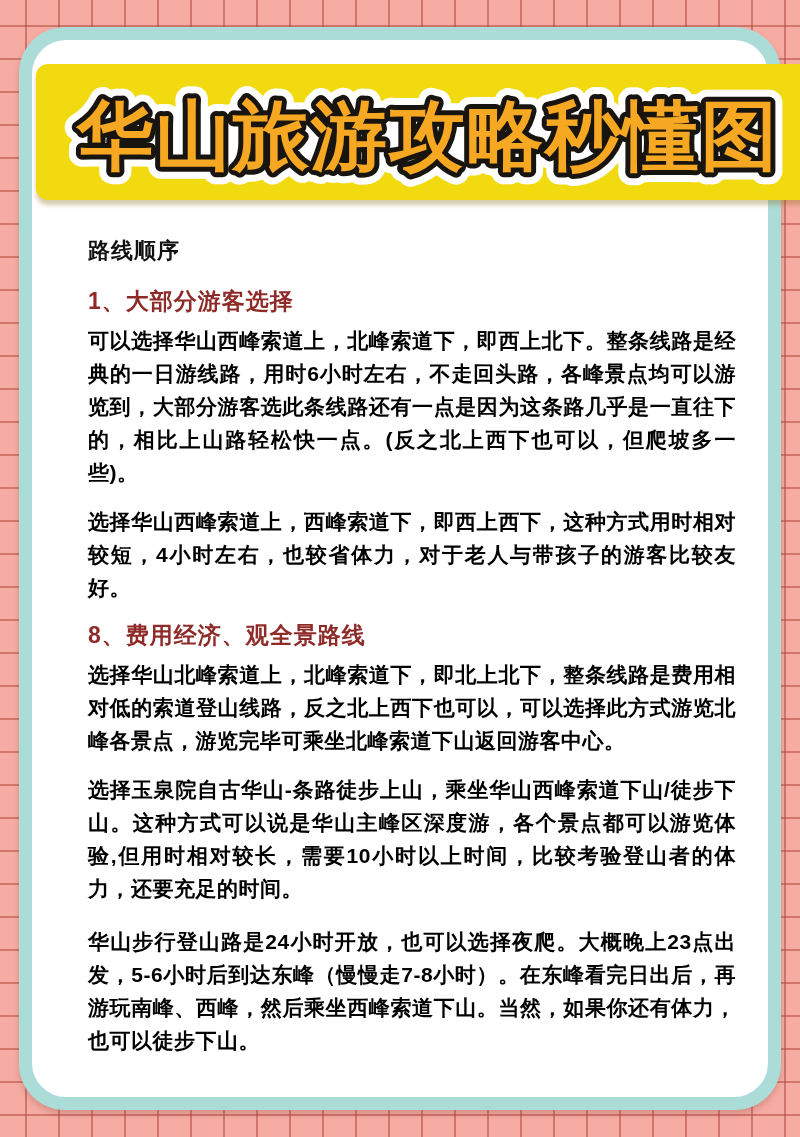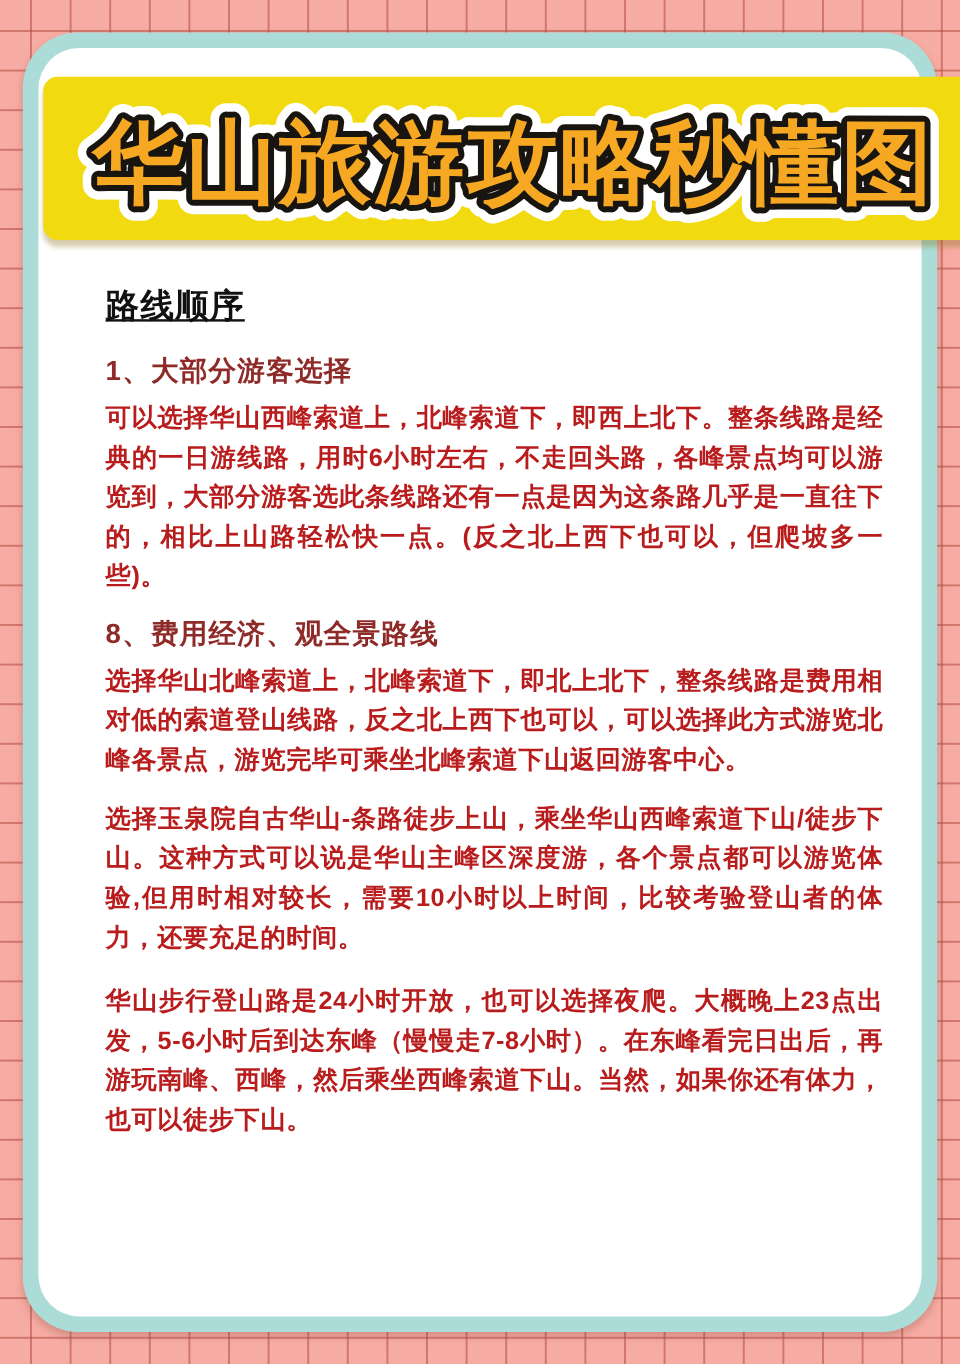--- a/index.html
+++ b/index.html
@@ -30,31 +30,31 @@
   }
   .banner svg{display:block;width:100%;height:100%;}
   .banner text{
     font-family:"Liberation Sans","DejaVu Sans",sans-serif;
     font-weight:bold;font-size:76px;letter-spacing:2px;
   }
   .content{
     position:absolute;left:88px;top:236px;width:648px;z-index:4;
   }
   .main-heading{
-    font-size:28px;font-weight:900;color:#111111;
-    margin:0 0 20px 0;letter-spacing:1px;text-decoration:underline;
+    font-size:22px;font-weight:900;color:#111111;
+    margin:0 0 20px 0;letter-spacing:1px;
   }
   .section{margin-top:16px;}
   .section:first-of-type{margin-top:0;}
   .section-title{
     font-size:23px;font-weight:800;color:#8e2b28;
     margin:0 0 7px 0;letter-spacing:1px;
   }
   .section-body,.closing{
-    font-size:21px;font-weight:700;color:#b91c1c;line-height:33px;
+    font-size:21px;font-weight:700;color:#000000;line-height:33px;
     margin:0;text-align:justify;letter-spacing:.5px;
   }
   .closing{margin-top:20px;}
 </style>
 </head>
 <body>
 
 <div class="card">
   <div class="card-inner"></div>
 </div>
@@ -68,20 +68,21 @@
 
 <div class="content">
   <h2 class="main-heading">路线顺序</h2>
 
   <div class="section">
     <h3 class="section-title">1、大部分游客选择</h3>
     <p class="section-body">可以选择华山西峰索道上，北峰索道下，即西上北下。整条线路是经典的一日游线路，用时6小时左右，不走回头路，各峰景点均可以游览到，大部分游客选此条线路还有一点是因为这条路几乎是一直往下的，相比上山路轻松快一点。(反之北上西下也可以，但爬坡多一些)。</p>
   </div>
 
   <div class="section">
+    <p class="section-body">选择华山西峰索道上，西峰索道下，即西上西下，这种方式用时相对较短，4小时左右，也较省体力，对于老人与带孩子的游客比较友好。</p>
   </div>
 
   <div class="section">
     <h3 class="section-title">8、费用经济、观全景路线</h3>
     <p class="section-body">选择华山北峰索道上，北峰索道下，即北上北下，整条线路是费用相对低的索道登山线路，反之北上西下也可以，可以选择此方式游览北峰各景点，游览完毕可乘坐北峰索道下山返回游客中心。</p>
   </div>
 
   <div class="section">
     <p class="section-body">选择玉泉院自古华山-条路徒步上山，乘坐华山西峰索道下山/徒步下山。这种方式可以说是华山主峰区深度游，各个景点都可以游览体验,但用时相对较长，需要10小时以上时间，比较考验登山者的体力，还要充足的时间。</p>
   </div>

